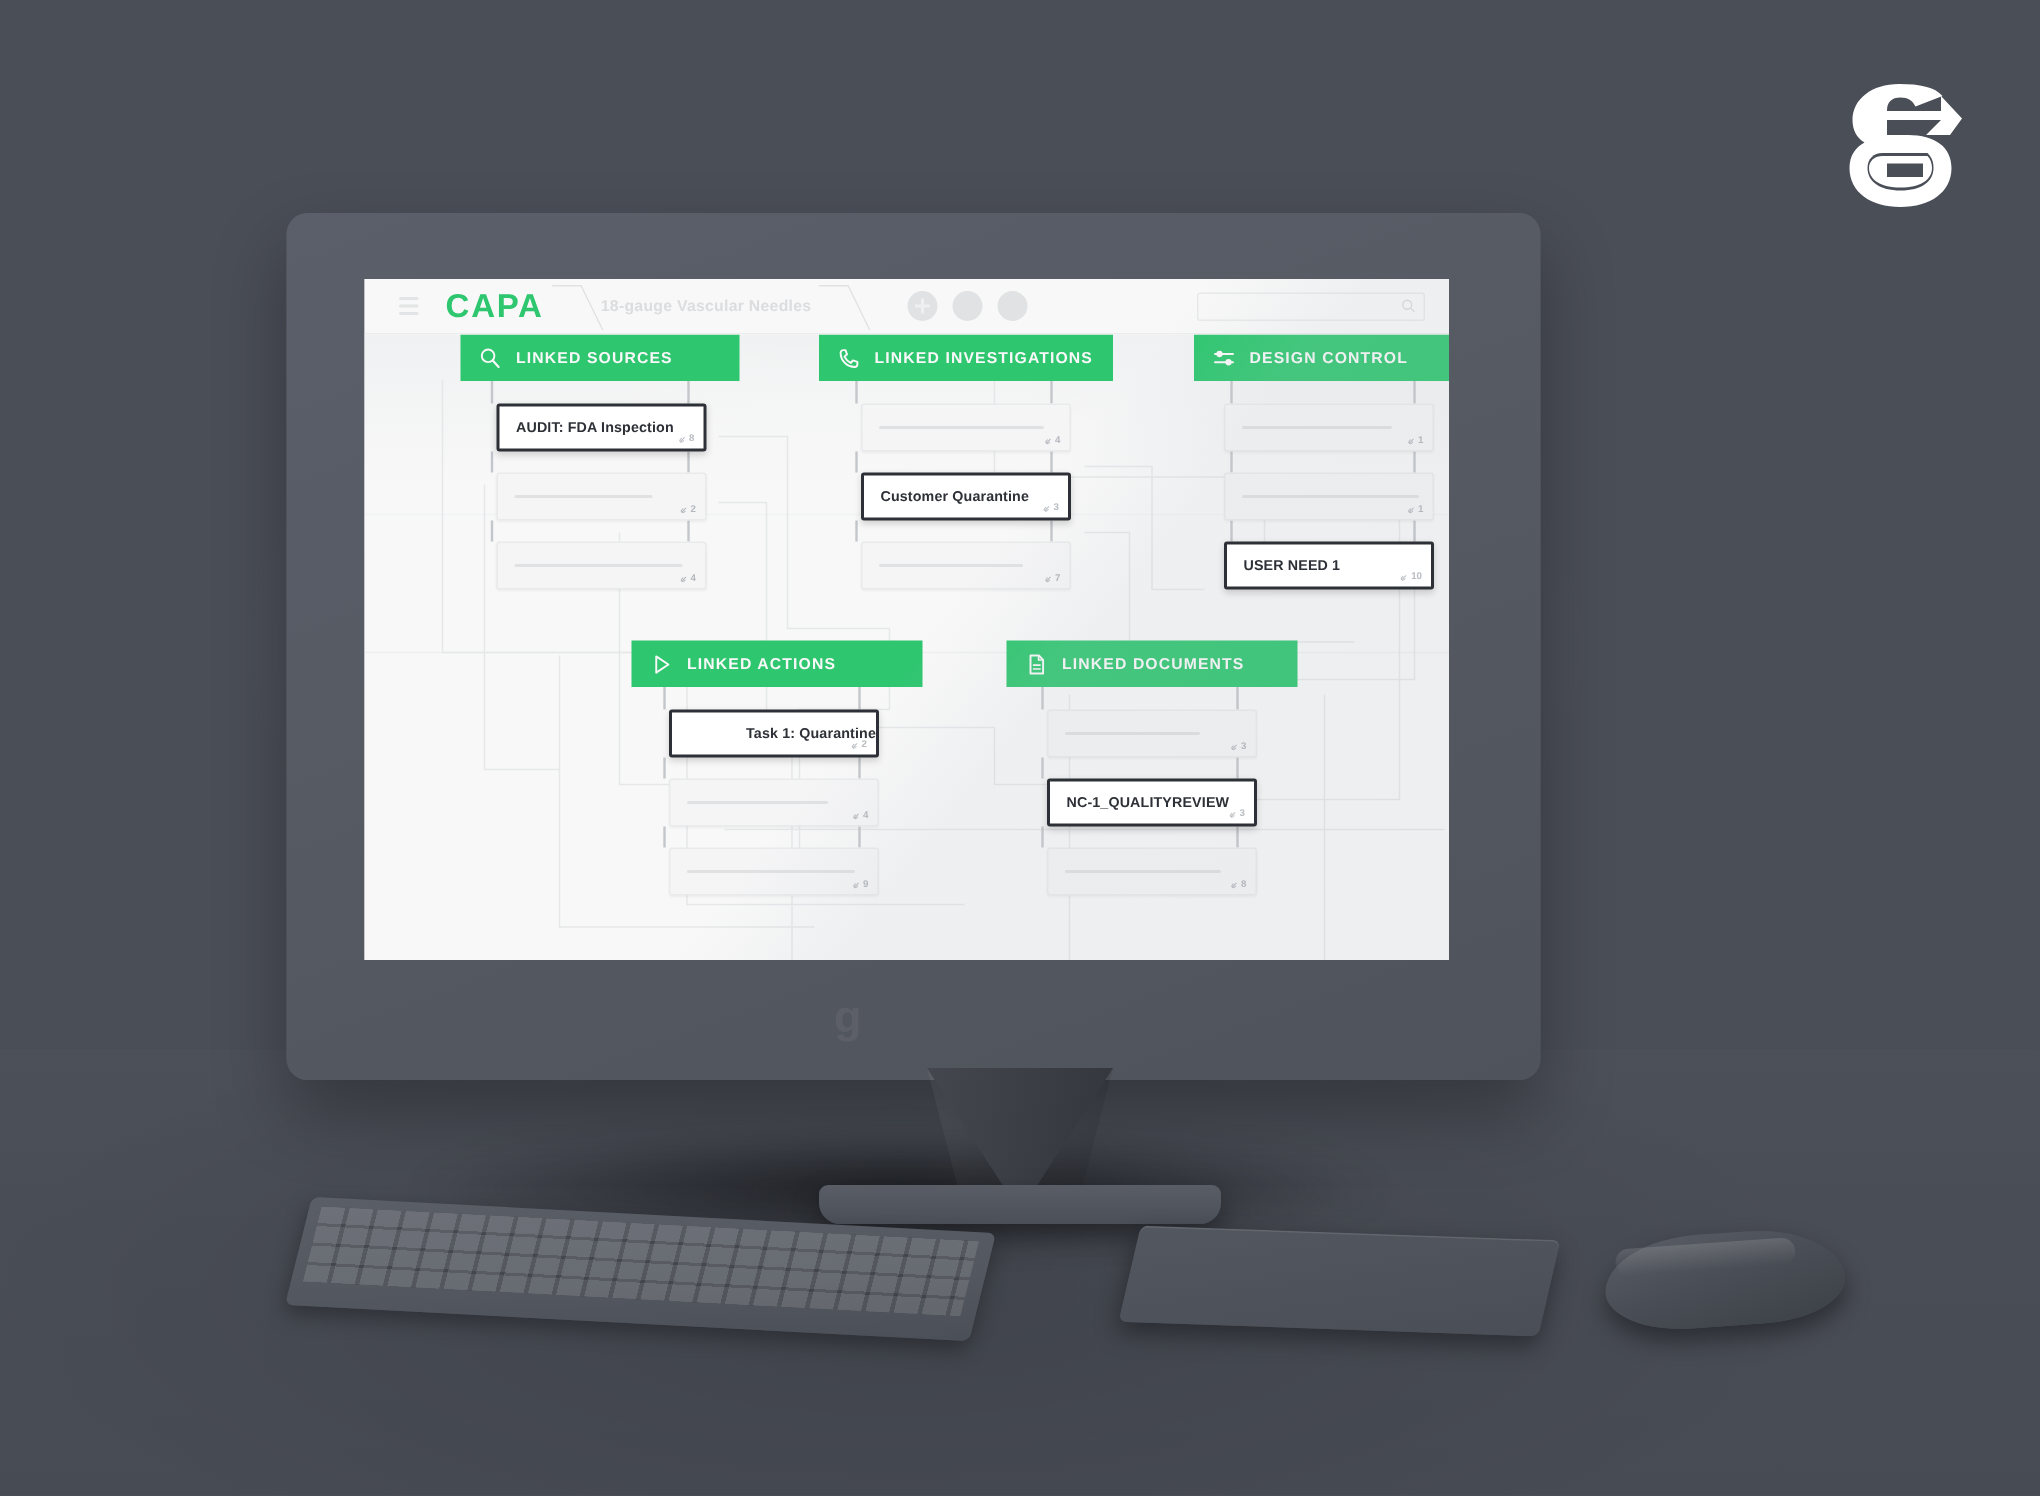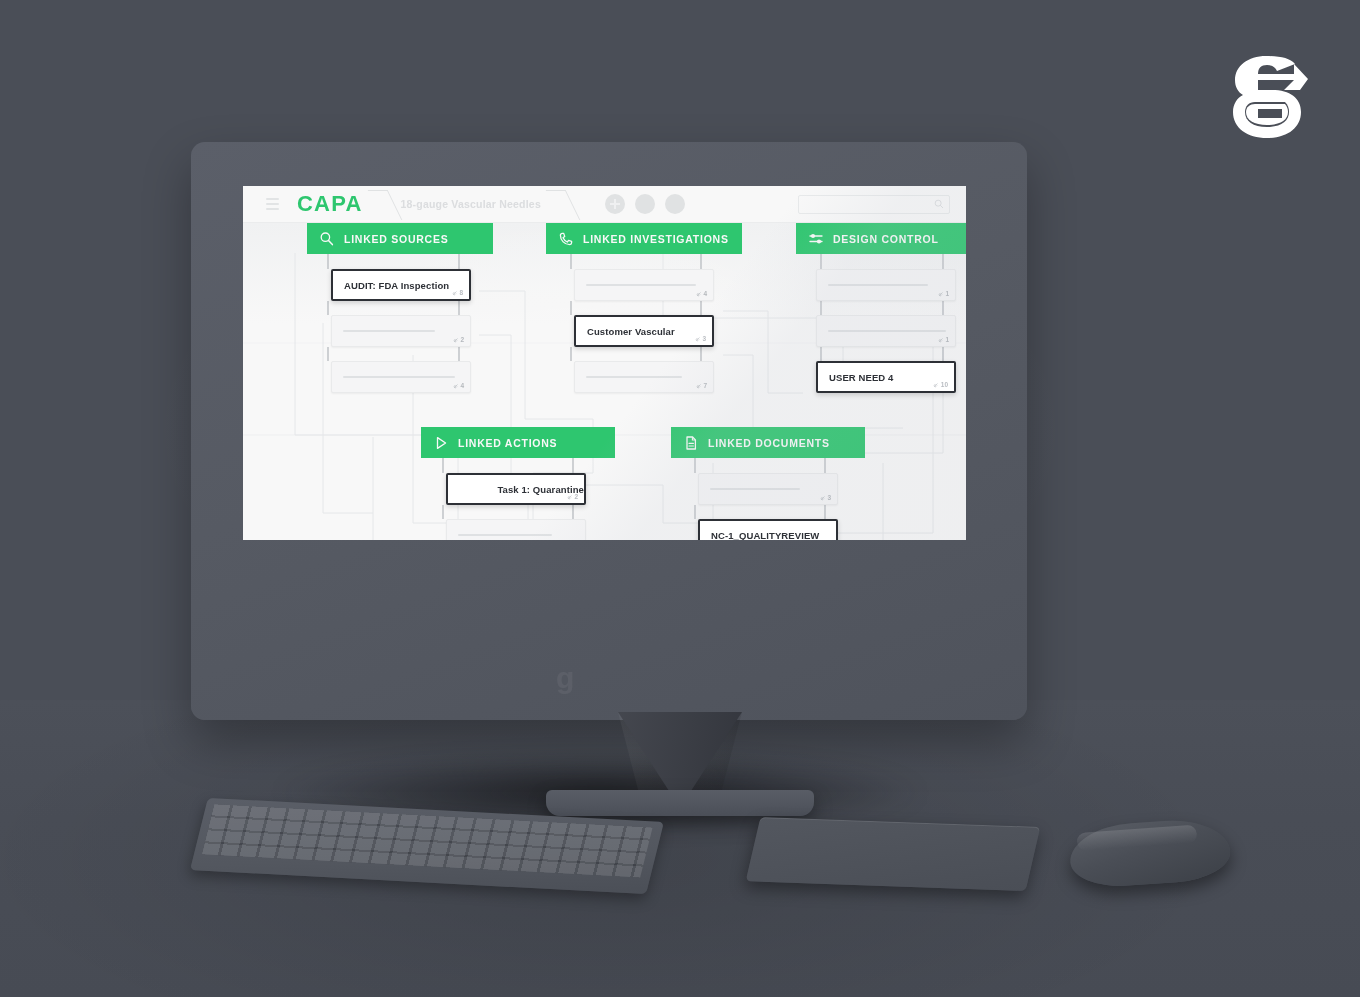--- a/index.html
+++ b/index.html
@@ -37,21 +37,21 @@
   
   .monitor {
     position: absolute; left: 191px; top: 142px;
     width: 836px; height: 578px;
     background: linear-gradient(160deg, #5b5f69 0%, #565a63 45%, #4f535c 100%);
     border-radius: 14px;
     box-shadow: 0 22px 48px rgba(0,0,0,0.30);
   }
   .monitor-screen {
     position: absolute; left: 52px; top: 44px;
-    width: 723px; height: 354px;
+    width: 723px; height: 454px;
     background: #ffffff;
     overflow: hidden;
   }
   .monitor-chin-logo {
     position: absolute; left: 50%; top: 512px; transform: translateX(-50%);
     width: 110px; height: 46px; opacity: 0.055;
   }
   .stand-neck {
     position: absolute; left: 50%; top: 712px; transform: translateX(-50%);
     width: 0; height: 0;
@@ -387,21 +387,21 @@
       <div class="node" style="left:331px; top:46px; width:140px; height:32px;">
         <span class="ghost-line" style="width:110px;"></span>
         <span class="badge">
           <svg viewBox="0 0 8 8">
               <path d="M2.4 5.6 L5.6 2.4 M3 3 L2 4 a1.4 1.4 0 0 0 2 2 L5 5" stroke="#b9bdc2" stroke-width="0.9" fill="none" stroke-linecap="round"></path>
             </svg>
           <span>4</span>
         </span>
       </div>
       <div class="node highlight" style="left:331px; top:92px; width:140px; height:32px;">
-        <span class="node-title">Customer Vascular</span>
+        <span class="node-title">Customer Quarantine</span>
         <span class="badge">
           <svg viewBox="0 0 8 8">
               <path d="M2.4 5.6 L5.6 2.4 M3 3 L2 4 a1.4 1.4 0 0 0 2 2 L5 5" stroke="#b9bdc2" stroke-width="0.9" fill="none" stroke-linecap="round"></path>
             </svg>
           <span>3</span>
         </span>
       </div>
       <div class="node" style="left:331px; top:138px; width:140px; height:32px;">
         <span class="ghost-line" style="width:96px;"></span>
         <span class="badge">
@@ -434,21 +434,21 @@
       <div class="node" style="left:573px; top:92px; width:140px; height:32px;">
         <span class="ghost-line" style="width:118px;"></span>
         <span class="badge">
           <svg viewBox="0 0 8 8">
               <path d="M2.4 5.6 L5.6 2.4 M3 3 L2 4 a1.4 1.4 0 0 0 2 2 L5 5" stroke="#b9bdc2" stroke-width="0.9" fill="none" stroke-linecap="round"></path>
             </svg>
           <span>1</span>
         </span>
       </div>
       <div class="node highlight" style="left:573px; top:138px; width:140px; height:32px;">
-        <span class="node-title">USER NEED 4</span>
+        <span class="node-title">USER NEED 1</span>
         <span class="badge">
           <svg viewBox="0 0 8 8">
               <path d="M2.4 5.6 L5.6 2.4 M3 3 L2 4 a1.4 1.4 0 0 0 2 2 L5 5" stroke="#b9bdc2" stroke-width="0.9" fill="none" stroke-linecap="round"></path>
             </svg>
           <span>10</span>
         </span>
       </div>
 
       <div class="group-head" style="left:178px; top:204px; width:194px;">
         <svg class="gh-icon" viewBox="0 0 16 16">

